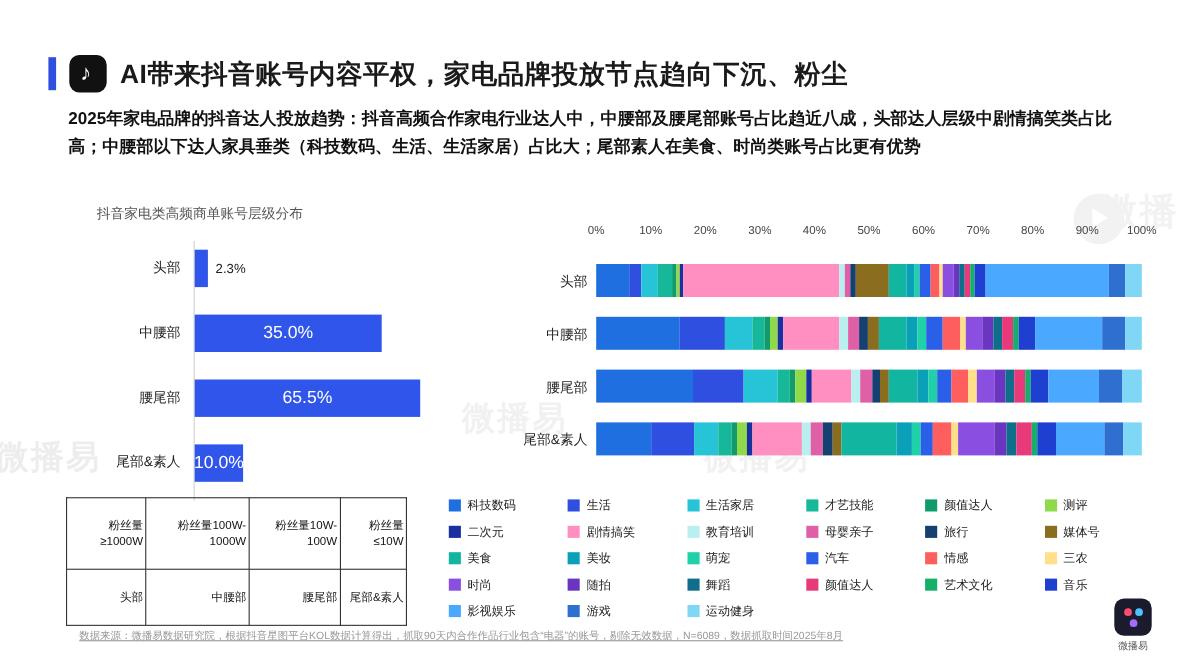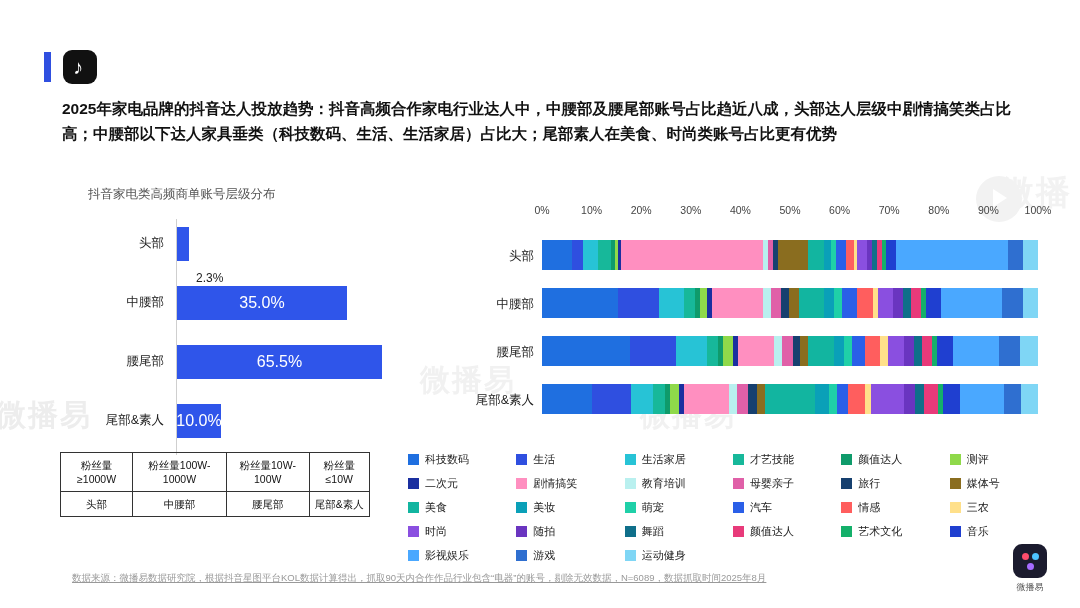--- a/index.html
+++ b/index.html
@@ -33,21 +33,21 @@
   .lchart .axis{position:absolute;left:116px;top:0;width:1px;height:236px;background:#cfcfcf;}
   .lrow{position:relative;height:59px;}
   .lrow .lab{position:absolute;left:0;top:16px;width:104px;text-align:right;font-size:12.5px;color:#222;}
   .lrow .bar{position:absolute;left:117px;top:8px;height:34px;background:#2f55ea;display:flex;align-items:center;justify-content:center;}
   .lrow .bar span{color:#ffffff;font-size:16px;}
   .lrow .outval{position:absolute;top:18px;font-size:12px;color:#222;}
 
   
   .ltable{position:absolute;left:60px;top:452px;width:310px;border:1px solid #333;border-collapse:collapse;}
   table.ltable{border-spacing:0;}
-  .ltable td{border:1px solid #333;font-size:10.5px;text-align:center;padding:5px 2px;line-height:14px;color:#111;}
+  .ltable td{border:1px solid #333;font-size:10.5px;text-align:right;padding:18px 2px;line-height:14px;color:#111;}
 
   
   .right-panel{position:absolute;left:470px;top:186px;width:580px;}
   .rtitle{font-size:12.5px;color:#555;margin-left:86px;}
   .rchart{position:relative;margin-top:18px;}
   .xaxis{position:relative;height:16px;margin-left:72px;width:496px;}
   .xaxis .tk{position:absolute;top:0;font-size:10.5px;color:#444;transform:translateX(-50%);}
   .rrow{position:relative;height:48px;}
   .rrow .rlab{position:absolute;left:0;top:14px;width:64px;text-align:right;font-size:12.5px;color:#222;}
   .stack{position:absolute;left:72px;top:6px;width:496px;height:30px;display:flex;}
@@ -74,33 +74,34 @@
 <div class="wm w2">微播易</div>
 <div class="wm w3">微播易</div>
 <div class="wm w4">微播</div>
 <div class="wm-circle"></div>
 
 <div class="header">
   <div class="bluebar"></div>
   <div class="tiktok-logo">
       <div class="note">♪</div>
     </div>
+  <div class="title">AI带来抖音账号内容平权，家电品牌投放节点趋向下沉、粉尘</div>
 </div>
 
 <div class="subtitle">2025年家电品牌的抖音达人投放趋势：抖音高频合作家电行业达人中，中腰部及腰尾部账号占比趋近八成，头部达人层级中剧情搞笑类占比高；中腰部以下达人家具垂类（科技数码、生活、生活家居）占比大；尾部素人在美食、时尚类账号占比更有优势</div>
 
 <div class="left-panel">
   <div class="panel-title">抖音家电类高频商单账号层级分布</div>
   <div class="lchart">
     <div class="axis"></div>
 
     <div class="lrow">
       <div class="lab">头部</div>
       <div class="bar tiny" style="width:12px;"></div>
-      <div class="outval" style="left:136px;margin-top:34px;">2.3%</div>
+      <div class="outval" style="left:136px;">2.3%</div>
     </div>
 
     <div class="lrow">
       <div class="lab">中腰部</div>
       <div class="bar" style="width:170px;">
           <span>35.0%</span>
         </div>
     </div>
 
     <div class="lrow">

